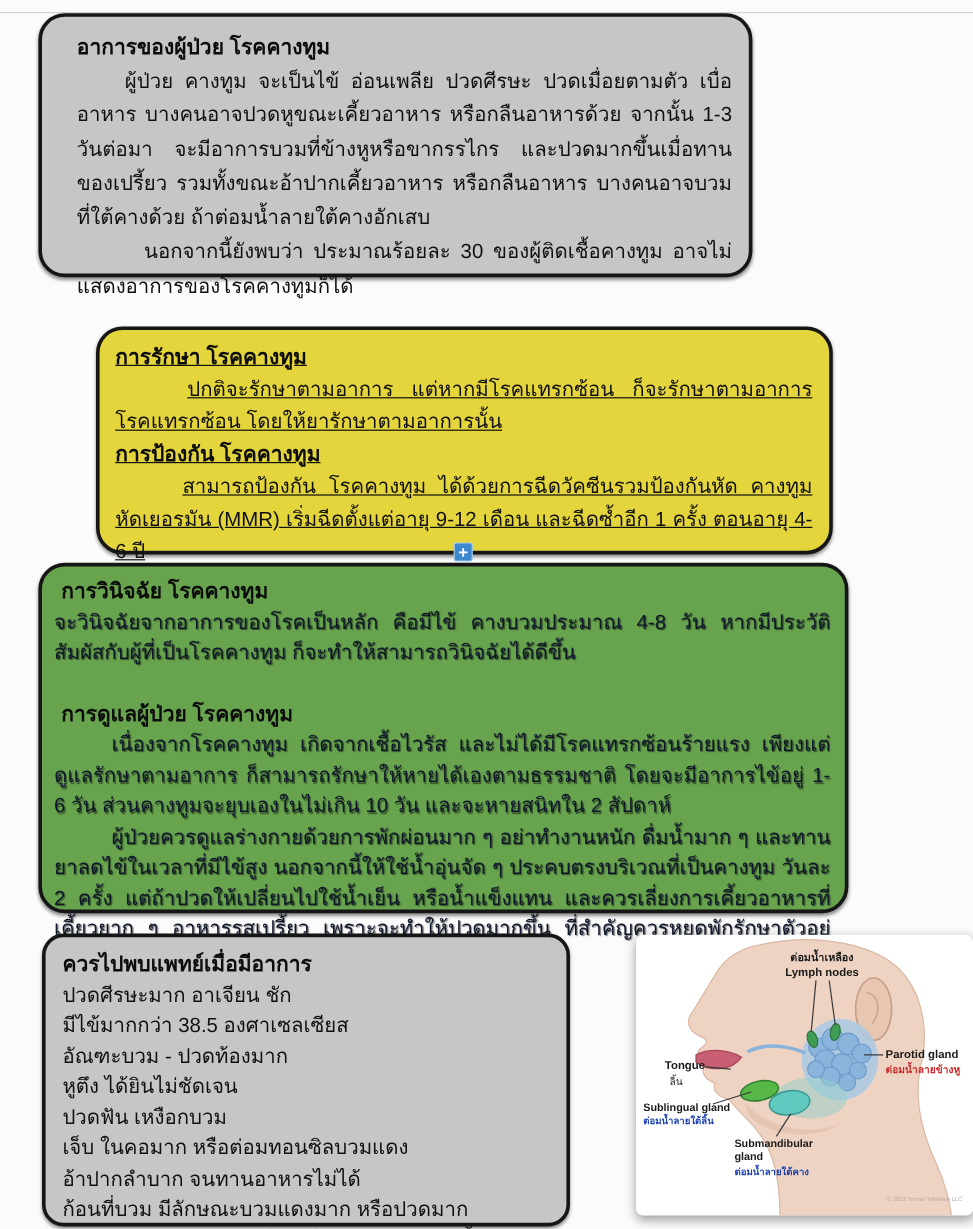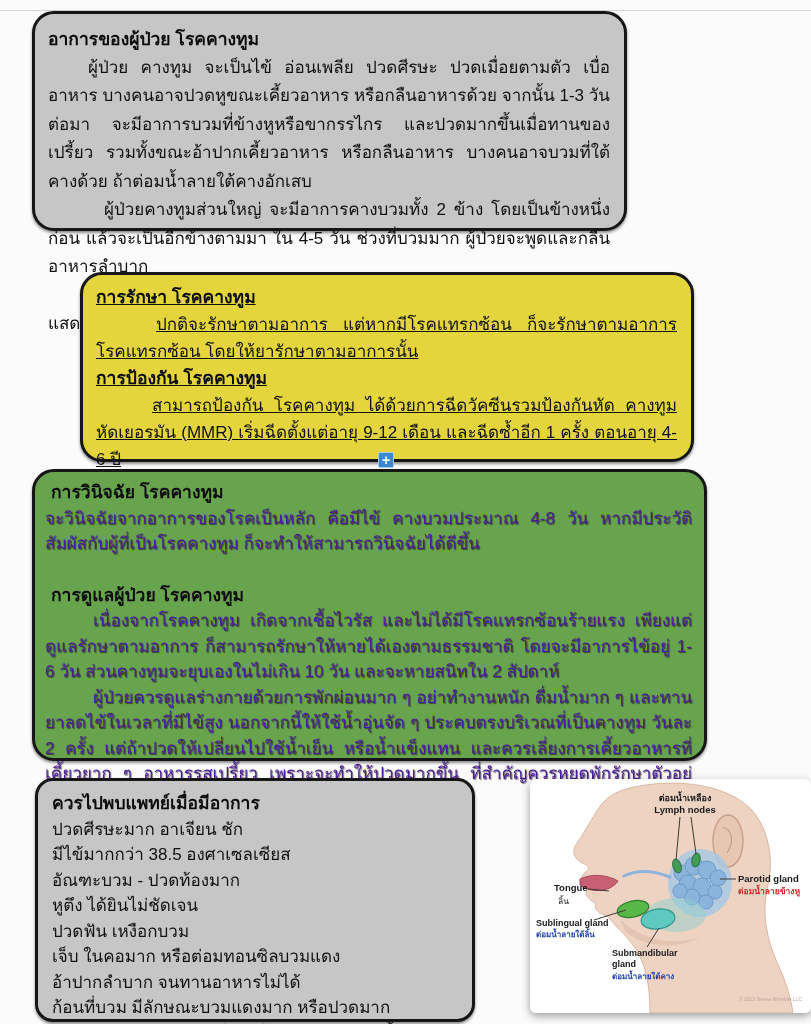--- a/index.html
+++ b/index.html
@@ -24,24 +24,24 @@
     color: #101010;
   }
   .box h2 {
     margin: 0; font-size: 17.5px; font-weight: bold; color: #0c0c0c;
   }
   .box p { margin: 0; text-align: justify; }
   .gray  { background: #c6c6c6; }
   .yellow{ background: #e5d53c; text-decoration: underline; }
   .green { background: #68a44e; }
 
-  .symptoms-box { left: 32px; top: 11px; width: 595px; height: 220px; padding: 11px 14px 0 13px; line-height: 28.5px; }
+  .symptoms-box { left: 32px; top: 11px; width: 595px; height: 220px; padding: 11px 14px 0 29px; line-height: 28.5px; }
   .treatment-box { left: 80px; top: 272px; width: 614px; height: 190px; padding: 9px 14px 0 13px; line-height: 27px; }
   .diagnosis-box { left: 32px; top: 469px; width: 675px; height: 292px; padding: 8px 12px 0 10px; line-height: 25.5px; }
-  .diagnosis-box p { color: #4c1d95; text-shadow: 1px 1px 1px rgba(0,0,0,0.55); }
+  .diagnosis-box p { color: #0f172a; text-shadow: 1px 1px 1px rgba(0,0,0,0.55); }
   .diagnosis-box h2 { padding-left: 6px; }
   .care-title { margin-top: 26px !important; }
   .doctor-box { left: 35px; top: 778px; width: 440px; height: 244px; padding: 10px 14px 0 14px; line-height: 25.5px; border-radius: 18px; }
   .doctor-box .line { text-align: left; }
 
   .indent-40 { text-indent: 40px; }
   .indent-56 { text-indent: 56px; }
   .indent-48 { text-indent: 48px; }
   .indent-60 { text-indent: 60px; }
 
@@ -71,21 +71,20 @@
 </style>
 </head>
 <body>
 
 <div class="page">
   <div class="top-line"></div>
 
   <div class="box gray symptoms-box">
     <h2>อาการของผู้ป่วย โรคคางทูม</h2>
     <p class="indent-40">ผู้ป่วย คางทูม จะเป็นไข้ อ่อนเพลีย ปวดศีรษะ ปวดเมื่อยตามตัว เบื่ออาหาร บางคนอาจปวดหูขณะเคี้ยวอาหาร หรือกลืนอาหารด้วย จากนั้น 1-3 วันต่อมา จะมีอาการบวมที่ข้างหูหรือขากรรไกร และปวดมากขึ้นเมื่อทานของเปรี้ยว รวมทั้งขณะอ้าปากเคี้ยวอาหาร หรือกลืนอาหาร บางคนอาจบวมที่ใต้คางด้วย ถ้าต่อมน้ำลายใต้คางอักเสบ</p>
-    <p class="indent-56">ผู้ป่วยคางทูมส่วนใหญ่ จะมีอาการคางบวมทั้ง 2 ข้าง โดยเป็นข้างหนึ่งก่อน แล้วจะเป็นอีกข้างตามมา ใน 4-5 วัน ช่วงที่บวมมาก ผู้ป่วยจะพูดและกลืนอาหารลำบาก</p>
     <p class="indent-56">นอกจากนี้ยังพบว่า ประมาณร้อยละ 30 ของผู้ติดเชื้อคางทูม อาจไม่แสดงอาการของโรคคางทูมก็ได้</p>
   </div>
 
   <div class="box yellow treatment-box">
     <h2>การรักษา โรคคางทูม</h2>
     <p class="indent-60">ปกติจะรักษาตามอาการ แต่หากมีโรคแทรกซ้อน ก็จะรักษาตามอาการโรคแทรกซ้อน โดยให้ยารักษาตามอาการนั้น</p>
     <h2>การป้องกัน โรคคางทูม</h2>
     <p class="indent-56">สามารถป้องกัน โรคคางทูม ได้ด้วยการฉีดวัคซีนรวมป้องกันหัด คางทูม หัดเยอรมัน (MMR) เริ่มฉีดตั้งแต่อายุ 9-12 เดือน และฉีดซ้ำอีก 1 ครั้ง ตอนอายุ 4-6 ปี</p>
   </div>
 

